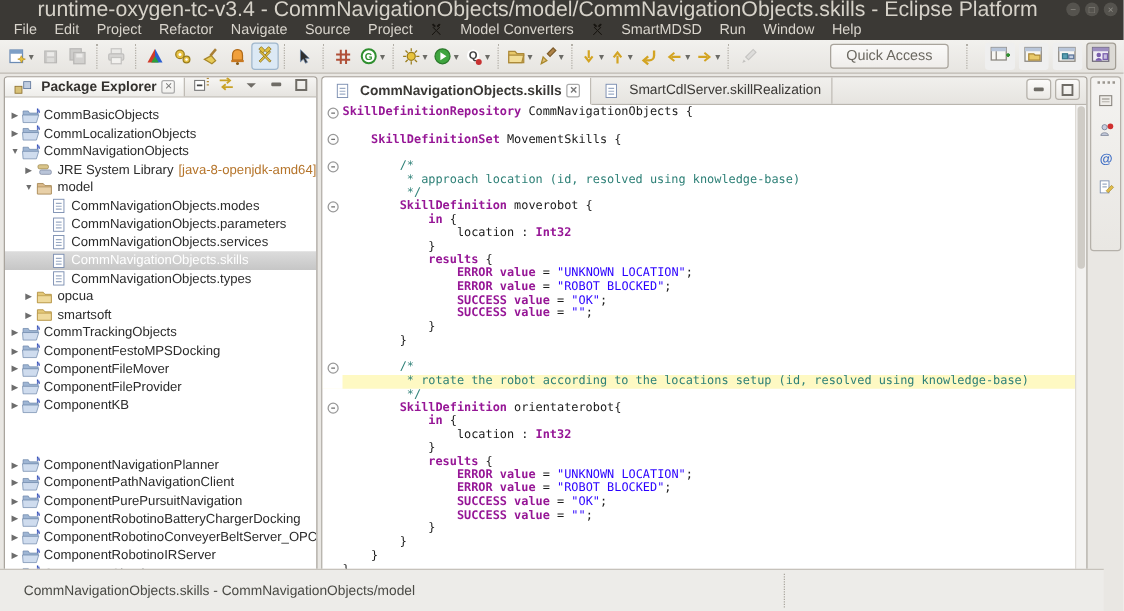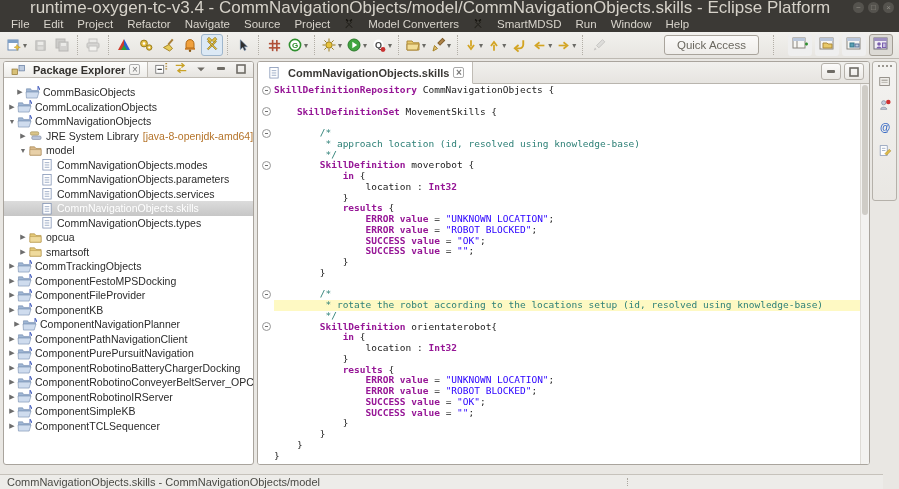--- a/index.html
+++ b/index.html
@@ -73,21 +73,21 @@
   .tok-c { color:#2e8077; }
   .ed-scroll { position:absolute; top:0; right:0; bottom:0; width:9px; background:#f3f2f0; border-left:1px solid #dedbd6; }
   .ed-thumb { position:absolute; top:1px; left:1px; right:1px; height:130px; background:#cfccc6; border-radius:4px; }
 
   
   .fast-bar { position:absolute; right:2px; top:2px; width:25px; height:140px; background:linear-gradient(#f4f3f1,#e9e7e3); border:1px solid #b5b1aa; border-radius:3px; display:flex; flex-direction:column; align-items:center; padding-top:3px; }
   .fb-handle { width:14px; border-top:2px dotted #9a968f; margin-bottom:4px; }
   .fb-btn { width:19px; height:19px; display:flex; align-items:center; justify-content:center; margin:2px 0; border-radius:2px; }
 
   
-  .statusbar { position:absolute; left:0; right:16px; bottom:0; height:15px; background:#edece9; border-top:1px solid #c6c2bb; display:flex; align-items:center; }
+  .statusbar { position:absolute; left:0; right:16px; bottom:0; height:34px; background:#edece9; border-top:1px solid #c6c2bb; display:flex; align-items:center;padding-left:12px; }
   .status-text { font-size:11px; color:#4a4a45; padding-left:7px; white-space:nowrap; }
   .status-div { position:absolute; left:627px; top:3px; bottom:3px; border-left:1px dotted #aaa69e; }
 </style>
 </head>
 <body>
 
 <div class="app">
 
   <div class="titlebar">
     <span class="title">runtime-oxygen-tc-v3.4 - CommNavigationObjects/model/CommNavigationObjects.skills - Eclipse Platform</span>
@@ -453,21 +453,21 @@
                 </svg></span>
             </span>
             <span class="pkg-tool">
               <span><svg width="12" height="12" viewBox="0 0 12 12">
                   <rect x="2" y="2" width="8" height="8" fill="none" stroke="#6f6c66" stroke-width="1.6"></rect>
                 </svg></span>
             </span>
           </div>
       </div>
       <div class="tree" id="tree">
-          <div class="tree-row" style="padding-left: 11px;">
+          <div class="tree-row" style="padding-left: 3px;">
             <span class="tw-arrow">▶</span>
             <span class="tw-icon">
               <svg width="15" height="13" viewBox="0 0 16 14">
                 <path d="M1.5 3h4.5l1 1.8h7.5v2H1.5z" fill="#9fb6d4" stroke="#6b84a8" stroke-width=".6"></path>
                 <path d="M1 6.5h14l-2 6.5H1.5z" fill="#cfdcee" stroke="#6b84a8" stroke-width=".6"></path>
                 <text x="13" y="4.5" font-size="5.5" font-weight="bold" fill="#2a46b4">M</text>
               </svg>
             </span>
             <span class="tw-label">CommBasicObjects</span>
           </div>
@@ -618,34 +618,45 @@
           </div>
           <div class="tree-row" style="padding-left: 3px;">
             <span class="tw-arrow">▶</span>
             <span class="tw-icon">
               <svg width="15" height="13" viewBox="0 0 16 14">
                 <path d="M1.5 3h4.5l1 1.8h7.5v2H1.5z" fill="#9fb6d4" stroke="#6b84a8" stroke-width=".6"></path>
                 <path d="M1 6.5h14l-2 6.5H1.5z" fill="#cfdcee" stroke="#6b84a8" stroke-width=".6"></path>
                 <text x="13" y="4.5" font-size="5.5" font-weight="bold" fill="#2a46b4">M</text>
               </svg>
             </span>
+            <span class="tw-label">ComponentFileMover</span>
+          </div>
+          <div class="tree-row" style="padding-left: 3px;">
+            <span class="tw-arrow">▶</span>
+            <span class="tw-icon">
+              <svg width="15" height="13" viewBox="0 0 16 14">
+                <path d="M1.5 3h4.5l1 1.8h7.5v2H1.5z" fill="#9fb6d4" stroke="#6b84a8" stroke-width=".6"></path>
+                <path d="M1 6.5h14l-2 6.5H1.5z" fill="#cfdcee" stroke="#6b84a8" stroke-width=".6"></path>
+                <text x="13" y="4.5" font-size="5.5" font-weight="bold" fill="#2a46b4">M</text>
+              </svg>
+            </span>
             <span class="tw-label">ComponentFileProvider</span>
           </div>
           <div class="tree-row" style="padding-left: 3px;">
             <span class="tw-arrow">▶</span>
             <span class="tw-icon">
               <svg width="15" height="13" viewBox="0 0 16 14">
                 <path d="M1.5 3h4.5l1 1.8h7.5v2H1.5z" fill="#9fb6d4" stroke="#6b84a8" stroke-width=".6"></path>
                 <path d="M1 6.5h14l-2 6.5H1.5z" fill="#cfdcee" stroke="#6b84a8" stroke-width=".6"></path>
                 <text x="13" y="4.5" font-size="5.5" font-weight="bold" fill="#2a46b4">M</text>
               </svg>
             </span>
             <span class="tw-label">ComponentKB</span>
           </div>
-          <div class="tree-row" style="padding-left: 8px;">
+          <div class="tree-row" style="padding-left: 3px; margin-top: 33px;">
             <span class="tw-arrow">▶</span>
             <span class="tw-icon">
               <svg width="15" height="13" viewBox="0 0 16 14">
                 <path d="M1.5 3h4.5l1 1.8h7.5v2H1.5z" fill="#9fb6d4" stroke="#6b84a8" stroke-width=".6"></path>
                 <path d="M1 6.5h14l-2 6.5H1.5z" fill="#cfdcee" stroke="#6b84a8" stroke-width=".6"></path>
                 <text x="13" y="4.5" font-size="5.5" font-weight="bold" fill="#2a46b4">M</text>
               </svg>
             </span>
             <span class="tw-label">ComponentNavigationPlanner</span>
           </div>
@@ -735,20 +746,31 @@
           <span class="tw-icon" id="ed-tab1-icon">
               <svg width="12" height="13" viewBox="0 0 13 14">
                 <rect x="2" y="1.5" width="9" height="11.5" fill="#fff" stroke="#7a8db0" stroke-width=".8"></rect>
                 <line x1="4" y1="5" x2="9" y2="5" stroke="#9aaac4"></line>
                 <line x1="4" y1="7.5" x2="9" y2="7.5" stroke="#9aaac4"></line>
                 <line x1="4" y1="10" x2="9" y2="10" stroke="#9aaac4"></line>
               </svg>
             </span>
           <span>CommNavigationObjects.skills</span>
           <span class="tab-close">×</span>
+        </div>
+        <div class="ed-tab">
+          <span class="tw-icon" id="ed-tab2-icon">
+              <svg width="12" height="13" viewBox="0 0 13 14">
+                <rect x="2" y="1.5" width="9" height="11.5" fill="#fff" stroke="#7a8db0" stroke-width=".8"></rect>
+                <line x1="4" y1="5" x2="9" y2="5" stroke="#9aaac4"></line>
+                <line x1="4" y1="7.5" x2="9" y2="7.5" stroke="#9aaac4"></line>
+                <line x1="4" y1="10" x2="9" y2="10" stroke="#9aaac4"></line>
+              </svg>
+            </span>
+          <span>SmartCdlServer.skillRealization</span>
         </div>
         <div class="ed-winbtns">
           <span class="ed-winbtn">
             <svg width="10" height="9" viewBox="0 0 10 9">
                 <rect x="1" y="3" width="8" height="3" rx="1" fill="#6f6c66"></rect>
               </svg>
           </span>
           <span class="ed-winbtn">
             <svg width="10" height="10" viewBox="0 0 10 10">
                 <rect x="1" y="1" width="8" height="8" fill="none" stroke="#6f6c66" stroke-width="1.6"></rect>

